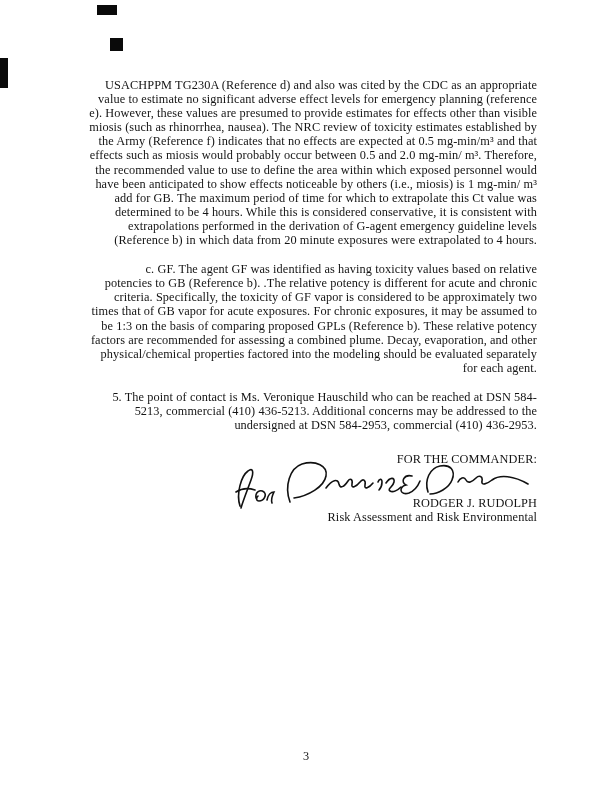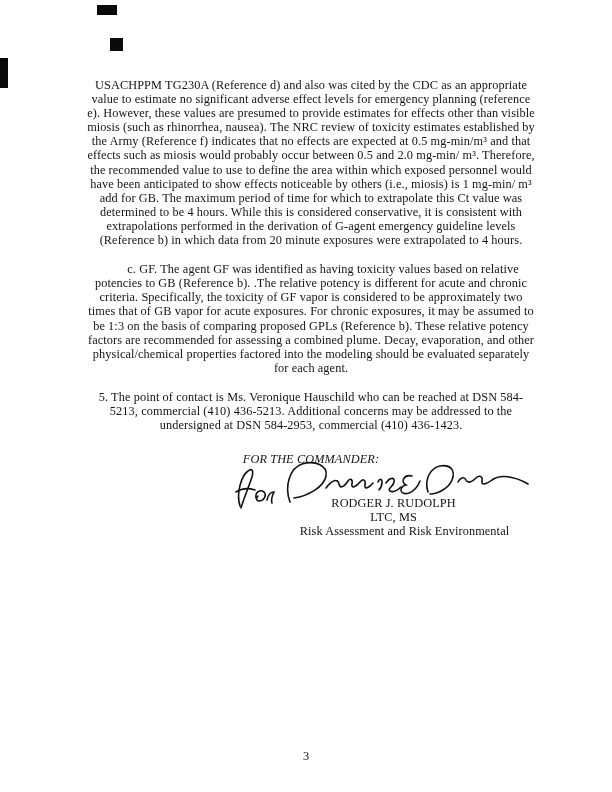--- a/index.html
+++ b/index.html
@@ -15,26 +15,26 @@
   .artifact{position:absolute;background:#0a0a0a;}
   .artifact-1{left:97px;top:5px;width:20px;height:10px;}
   .artifact-2{left:110px;top:38px;width:13px;height:13px;}
   .artifact-3{left:0px;top:58px;width:8px;height:30px;}
   .content{
     position:absolute;
     left:85px;top:78px;
     width:452px;
     font-size:12.3px;
     line-height:14.1px;
-    text-align:center;
+    text-align:right;
     letter-spacing:0.1px;
   }
   .content p{margin:0 0 15px 0;}
   p.indent{text-indent:24px;}
-  p.commander{margin-top:20px;margin-bottom:0;font-style:italic;}
+  p.commander{margin-top:20px;margin-bottom:0;}
   .sig-area{
     position:relative;
     margin-left:165px;
     margin-top:30px;
   }
   .sig-svg{
     position:absolute;
     left:-18px;top:-40px;
     pointer-events:none;
   }
@@ -55,21 +55,21 @@
 
   <div class="artifact artifact-1"></div>
   <div class="artifact artifact-2"></div>
   <div class="artifact artifact-3"></div>
 
   <div class="content">
     <p>USACHPPM TG230A (Reference d) and also was cited by the CDC as an appropriate value to estimate no significant adverse effect levels for emergency planning (reference e).  However, these values are presumed to provide estimates for effects other than visible miosis (such as rhinorrhea, nausea).  The NRC review of toxicity estimates established by the Army (Reference f) indicates that no effects are expected at 0.5 mg-min/m³ and that effects such as miosis would probably occur between 0.5 and 2.0 mg-min/ m³.  Therefore, the recommended value to use to define the area within which exposed personnel would have been anticipated to show effects noticeable by others (i.e., miosis) is 1 mg-min/ m³ add for GB.  The maximum period of time for which to extrapolate this Ct value was determined to be 4 hours.  While this is considered conservative, it is consistent with extrapolations performed in the derivation of G-agent emergency guideline levels (Reference b) in which data from 20 minute exposures were extrapolated to 4 hours.</p>
 
     <p class="indent">c.  GF.  The agent GF was identified as having toxicity values based on relative potencies to GB (Reference b). .The relative potency is different for acute and chronic criteria.  Specifically, the toxicity of GF vapor is considered to be approximately two times that of GB vapor for acute exposures.  For chronic exposures, it may be assumed to be 1:3 on the basis of comparing proposed GPLs (Reference b).  These relative potency factors are recommended for assessing a combined plume.  Decay, evaporation, and other physical/chemical properties factored into the modeling should be evaluated separately for each agent.</p>
 
-    <p>5.  The point of contact is Ms. Veronique Hauschild who can be reached at DSN 584-5213, commercial (410) 436-5213.  Additional concerns may be addressed to the undersigned at DSN 584-2953, commercial (410) 436-1423.</p>
+    <p>5.  The point of contact is Ms. Veronique Hauschild who can be reached at DSN 584-5213, commercial (410) 436-5213.  Additional concerns may be addressed to the undersigned at DSN 584-2953, commercial (410) 436-2953.</p>
 
     <p class="commander">FOR THE COMMANDER:</p>
 
     <div class="sig-area">
       <svg class="sig-svg" width="300" height="58" viewBox="0 0 300 58">
         <g fill="none" stroke="#111111" stroke-width="1.6" stroke-linecap="round">
 
           <path d="M8,50 C4,38 9,20 16,15 C21,11 22,16 19,24 C15,35 11,45 9,52"></path>
           <path d="M4,36 C10,32 17,32 23,34"></path>
           <path d="M24,42 C23,36 28,33 32,36 C35,39 32,45 27,45 C24,45 24,42 26,40"></path>
@@ -81,21 +81,20 @@
           <path d="M154,27 C158,21 163,21 162,26 C161,31 155,33 158,35 C161,37 166,34 169,31"></path>
 
           <path d="M180,20 C172,18 168,26 174,29 C166,31 168,40 177,37 C182,35 186,30 188,25"></path>
 
           <path d="M196,36 C192,24 198,12 208,10 C218,8 224,14 220,24 C217,32 206,38 198,38"></path>
           <path d="M226,26 C228,22 232,20 234,24 C236,28 240,26 244,22 C247,19 251,20 250,25 C249,30 255,28 260,24 C268,18 282,20 296,28"></path>
         </g>
       </svg>
       <div class="sig-block">
         <div class="sig-line-1">RODGER J. RUDOLPH</div>
-        <div class="sig-line-2">LTC, MS</div>
         <div class="sig-line-4">Risk Assessment and Risk Environmental</div>
       </div>
     </div>
   </div>
 
   <div class="page-number">3</div>
 
 </div>
 
 </body></html>

